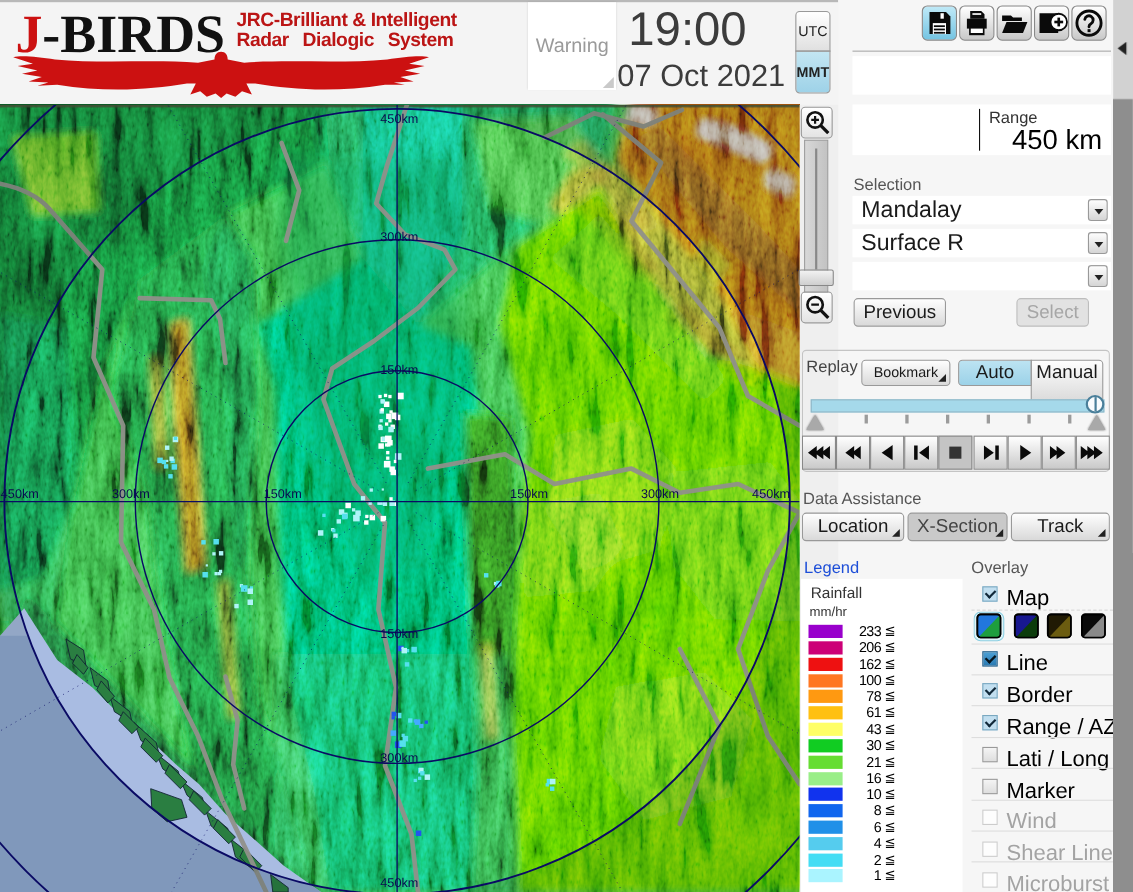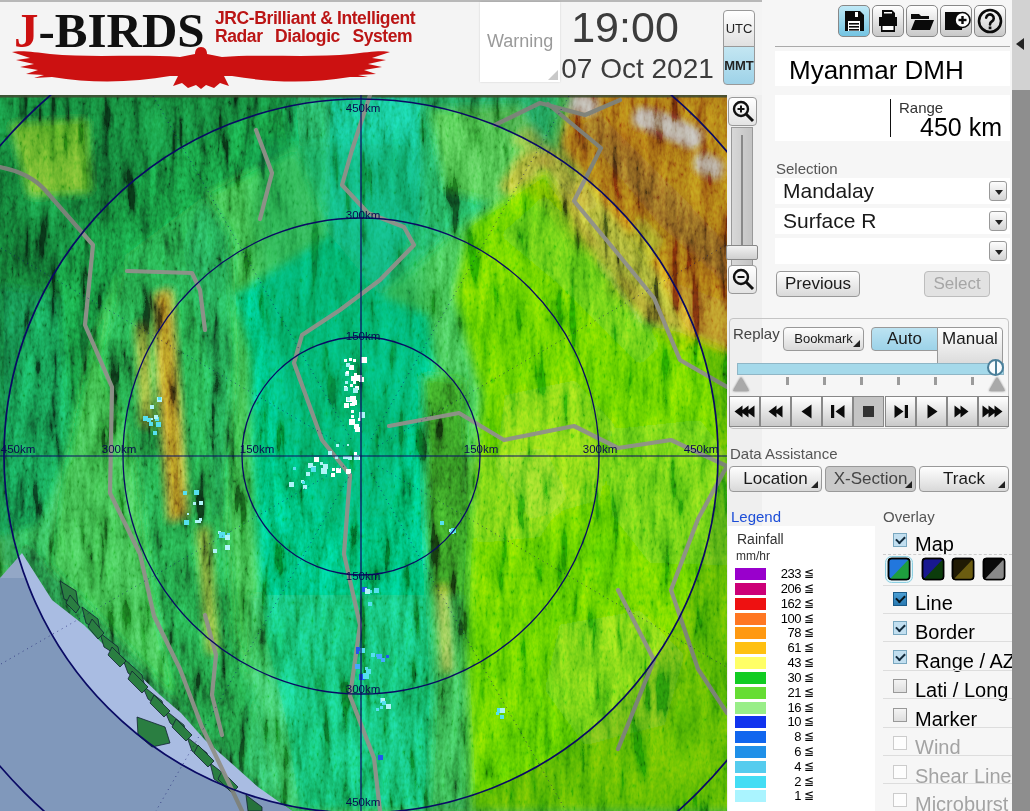--- a/index.html
+++ b/index.html
@@ -452,21 +452,20 @@
     <rect x="18.5" y="13.8" width="8" height="2.4" fill="#0a0a0a"></rect>
     <rect x="21.3" y="11" width="2.4" height="8" fill="#0a0a0a"></rect>
   </svg>
   <svg class="abs" style="left:974px;top:5px" width="32" height="32" viewBox="0 0 32 32">
     <circle cx="16" cy="16" r="11" fill="none" stroke="#0a0a0a" stroke-width="2.6"></circle>
     <path d="M12.2,12.6 a3.8,3.8 0 1 1 5.6,3.9 c-1.5,0.8 -1.8,1.5 -1.8,2.9" fill="none" stroke="#0a0a0a" stroke-width="2.6" stroke-linecap="round"></path>
     <rect x="14.7" y="21.5" width="2.7" height="2.7" fill="#0a0a0a"></rect>
   </svg>
   <div class="abs" id="sep1"></div>
   <div class="abs whitebox" id="dmhbox"></div>
-  <div class="abs" id="dmhtext">Myanmar DMH</div>
   <div class="abs whitebox" id="rangebox"></div>
   <div class="abs" id="rangediv"></div>
   <div class="abs" id="rangelab">Range</div>
   <div class="abs" id="rangeval">450 km</div>
   <div class="abs" id="sellab">Selection</div>
   <div class="abs ddrow" style="top:178px">
       <span class="ddtext">Mandalay</span>
       <span class="ddbtn"></span>
     </div>
   <div class="abs ddrow" style="top:208px">

